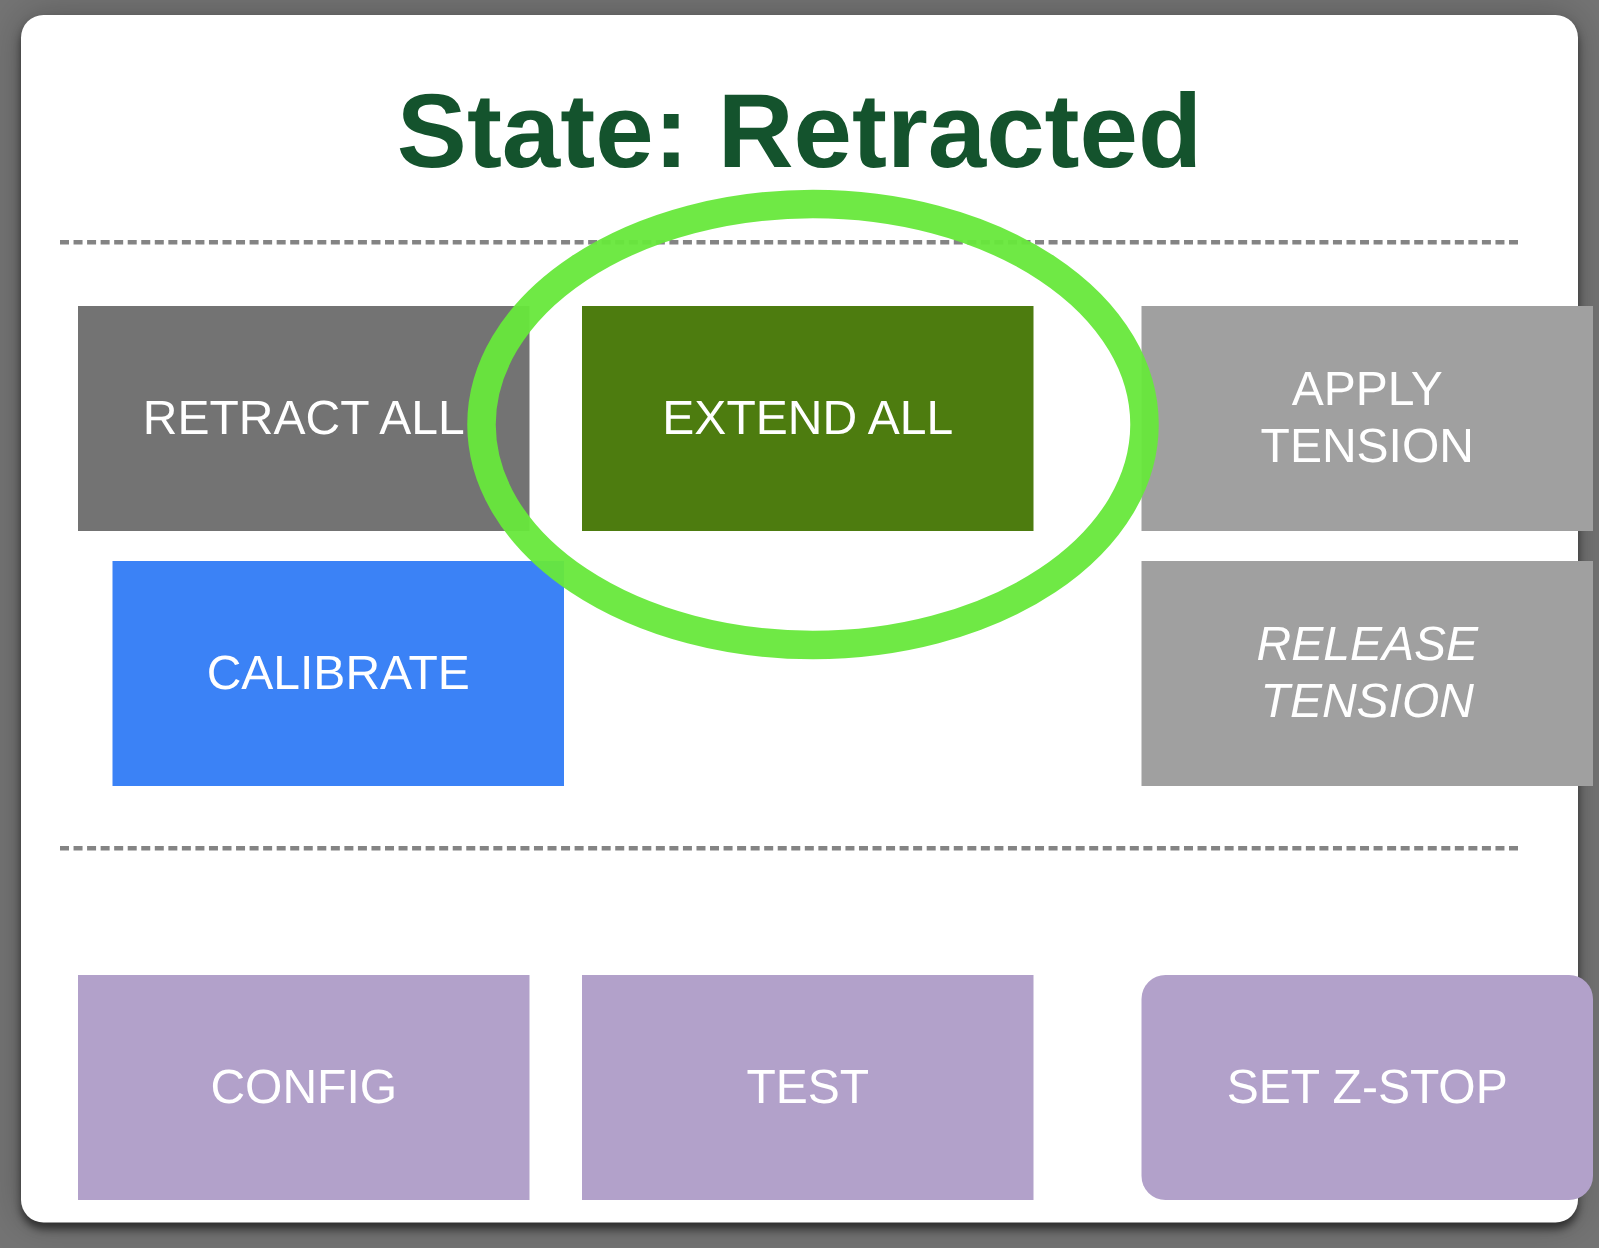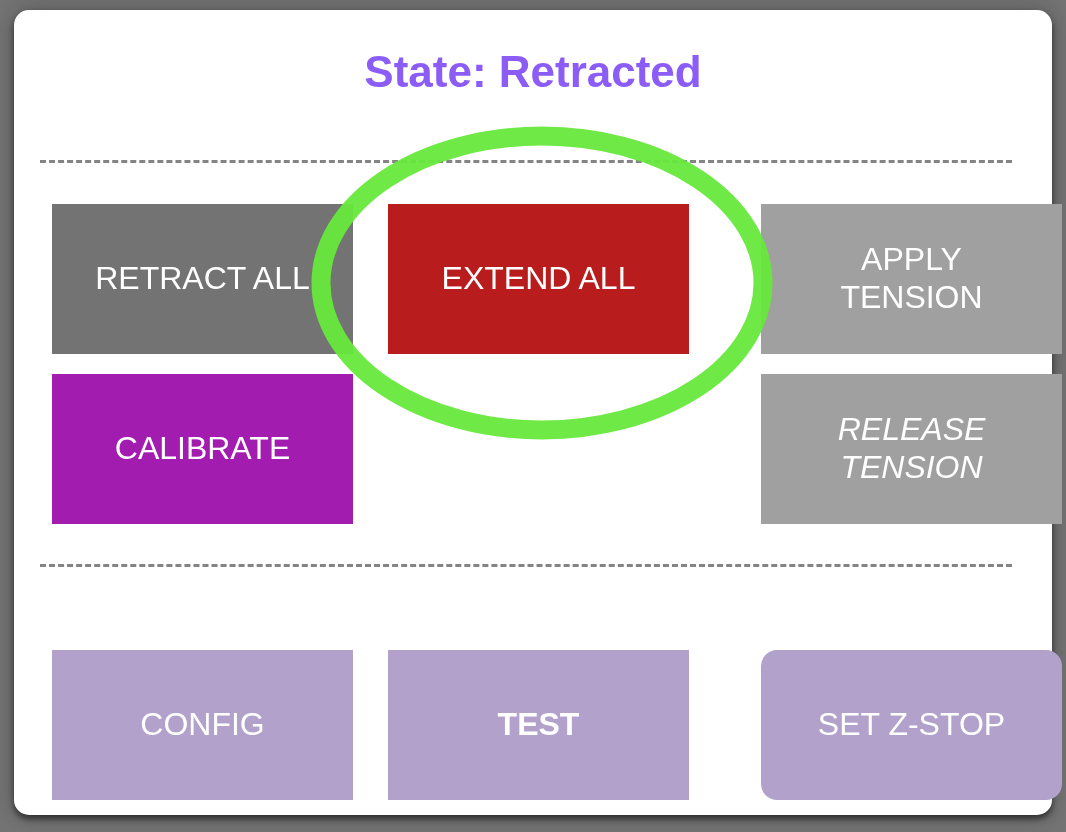--- a/index.html
+++ b/index.html
@@ -26,24 +26,24 @@
     background: #ffffff;
     border-radius: 15px;
     box-shadow: 0 4px 6px rgba(0,0,0,0.55), 0 0 26px rgba(0,0,0,0.25);
   }
   .title {
     position: absolute;
     top: 37px;
     left: 0;
     width: 100%;
     text-align: center;
-    font-size: 44px;
+    font-size: 70px;
     font-weight: bold;
     line-height: 1.15;
-    color: #8b5cf6;
+    color: #14532d;
     letter-spacing: 0px;
   }
   .divider {
     position: absolute;
     left: 26px;
     width: 972px;
     height: 0;
     border-top: 3px dashed #848484;
   }
   .divider-top { top: 150px; }
@@ -89,36 +89,36 @@
 <div class="stage">
 
   <div class="card">
 
     <div class="title">State: Retracted</div>
 
     <div class="divider divider-top"></div>
 
     <button class="btn c1 r1" style="background-color: #737373;">RETRACT ALL</button>
 
-    <button class="btn c2 r1" style="background-color: #b91c1c;">EXTEND ALL</button>
+    <button class="btn c2 r1" style="background-color: #4d7c0f;">EXTEND ALL</button>
 
     <button class="btn c3 r1" style="background-color: rgb(160, 160, 160);">APPLY
 TENSION</button>
 
-    <button class="btn c1 r2" style="background-color: #a21caf;">CALIBRATE</button>
+    <button class="btn c1 r2" style="background-color: #3b82f6; margin-left: 23px;">CALIBRATE</button>
 
 
     <button class="btn c3 r2" style="background-color: rgb(160, 160, 160); font-style: italic;">RELEASE
 TENSION</button>
 
     <div class="divider divider-bottom"></div>
 
     <button class="btn c1 r3" style="background-color: rgb(178, 161, 202);">CONFIG</button>
 
-    <button class="btn c2 r3" style="background-color: rgb(178, 161, 202); font-weight: bold;">TEST</button>
+    <button class="btn c2 r3" style="background-color: rgb(178, 161, 202);">TEST</button>
 
     <button class="btn c3 r3" style="background-color: rgb(178, 161, 202); border-radius: 16px;">SET Z-STOP</button>
 
   </div>
 
   <svg class="annotation-overlay" viewBox="0 0 1066 832">
     <ellipse fill="none" stroke-linecap="round" cx="542" cy="283" rx="221" ry="147" stroke-width="19" opacity="0.95" stroke="#67e83b"></ellipse>
   </svg>
 
 </div>

